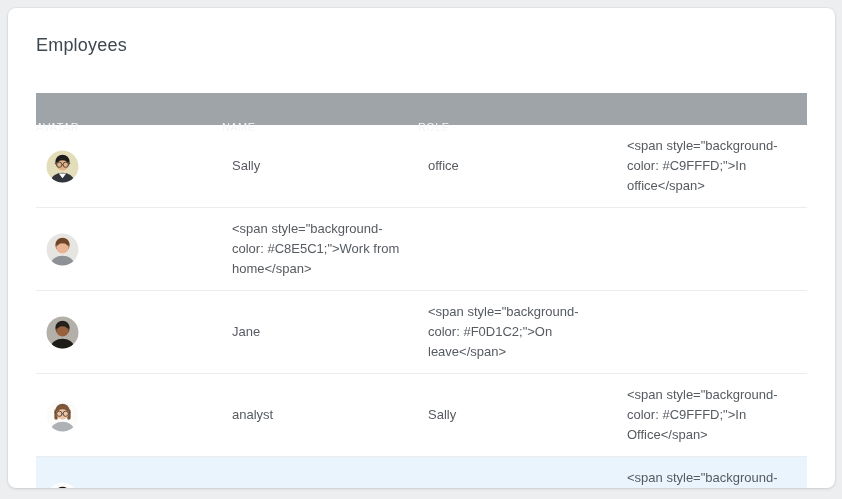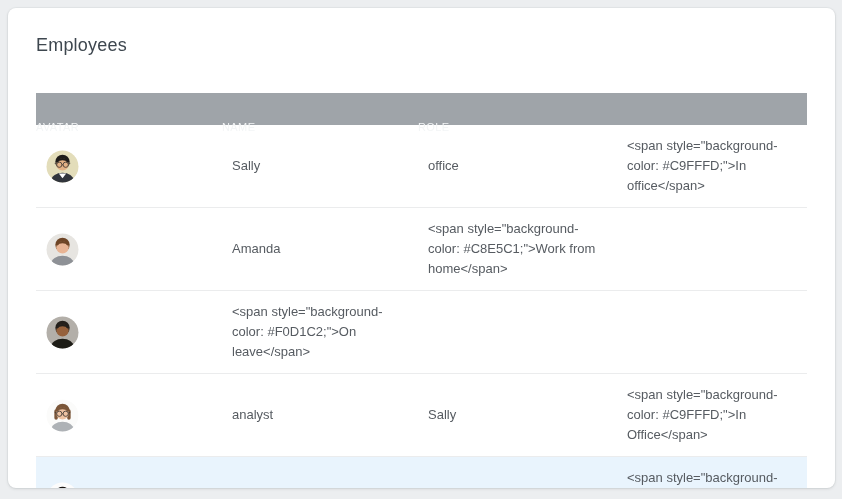--- a/index.html
+++ b/index.html
@@ -123,21 +123,20 @@
       <circle cx="17" cy="12.2" r="7.4" fill="#6e4526"></circle>
 
       <circle cx="17" cy="14.8" r="6.4" fill="#e8b494"></circle>
       <path d="M10.2 12.4 a7 5.4 0 0 1 13.6 0 l-1.8 0.6 a5.4 4 0 0 0 -10 0 z" fill="#6e4526"></path>
 
       <ellipse cx="17" cy="31.5" rx="11.5" ry="8" fill="#8e9196"></ellipse>
 
     </g>
   </svg></span>
         </div>
-      <div class="td">Amanda</div>
       <div class="td td-status">&lt;span style="background-color: #C8E5C1;"&gt;Work from home&lt;/span&gt;</div>
     </div>
 
     <div class="trow">
       <div class="td td-avatar">
           <span class="avatar"><svg width="33" height="33" viewBox="0 0 34 34" xmlns="http://www.w3.org/2000/svg">
     <defs>
                 <clipPath id="clip2">
                   <circle cx="17" cy="17" r="16.5"></circle>
                 </clipPath>
@@ -147,20 +146,21 @@
       <circle cx="17" cy="12.2" r="7.4" fill="#24201c"></circle>
 
       <circle cx="17" cy="14.8" r="6.4" fill="#96613c"></circle>
       <path d="M10.2 12.4 a7 5.4 0 0 1 13.6 0 l-1.8 0.6 a5.4 4 0 0 0 -10 0 z" fill="#24201c"></path>
 
       <ellipse cx="17" cy="31.5" rx="11.5" ry="8" fill="#1d1c16"></ellipse>
 
     </g>
   </svg></span>
         </div>
+      <div class="td">Jane</div>
       <div class="td td-status">&lt;span style="background-color: #F0D1C2;"&gt;On leave&lt;/span&gt;</div>
     </div>
 
     <div class="trow">
       <div class="td td-avatar">
           <span class="avatar"><svg width="33" height="33" viewBox="0 0 34 34" xmlns="http://www.w3.org/2000/svg">
     <defs>
                 <clipPath id="clip3">
                   <circle cx="17" cy="17" r="16.5"></circle>
                 </clipPath>

